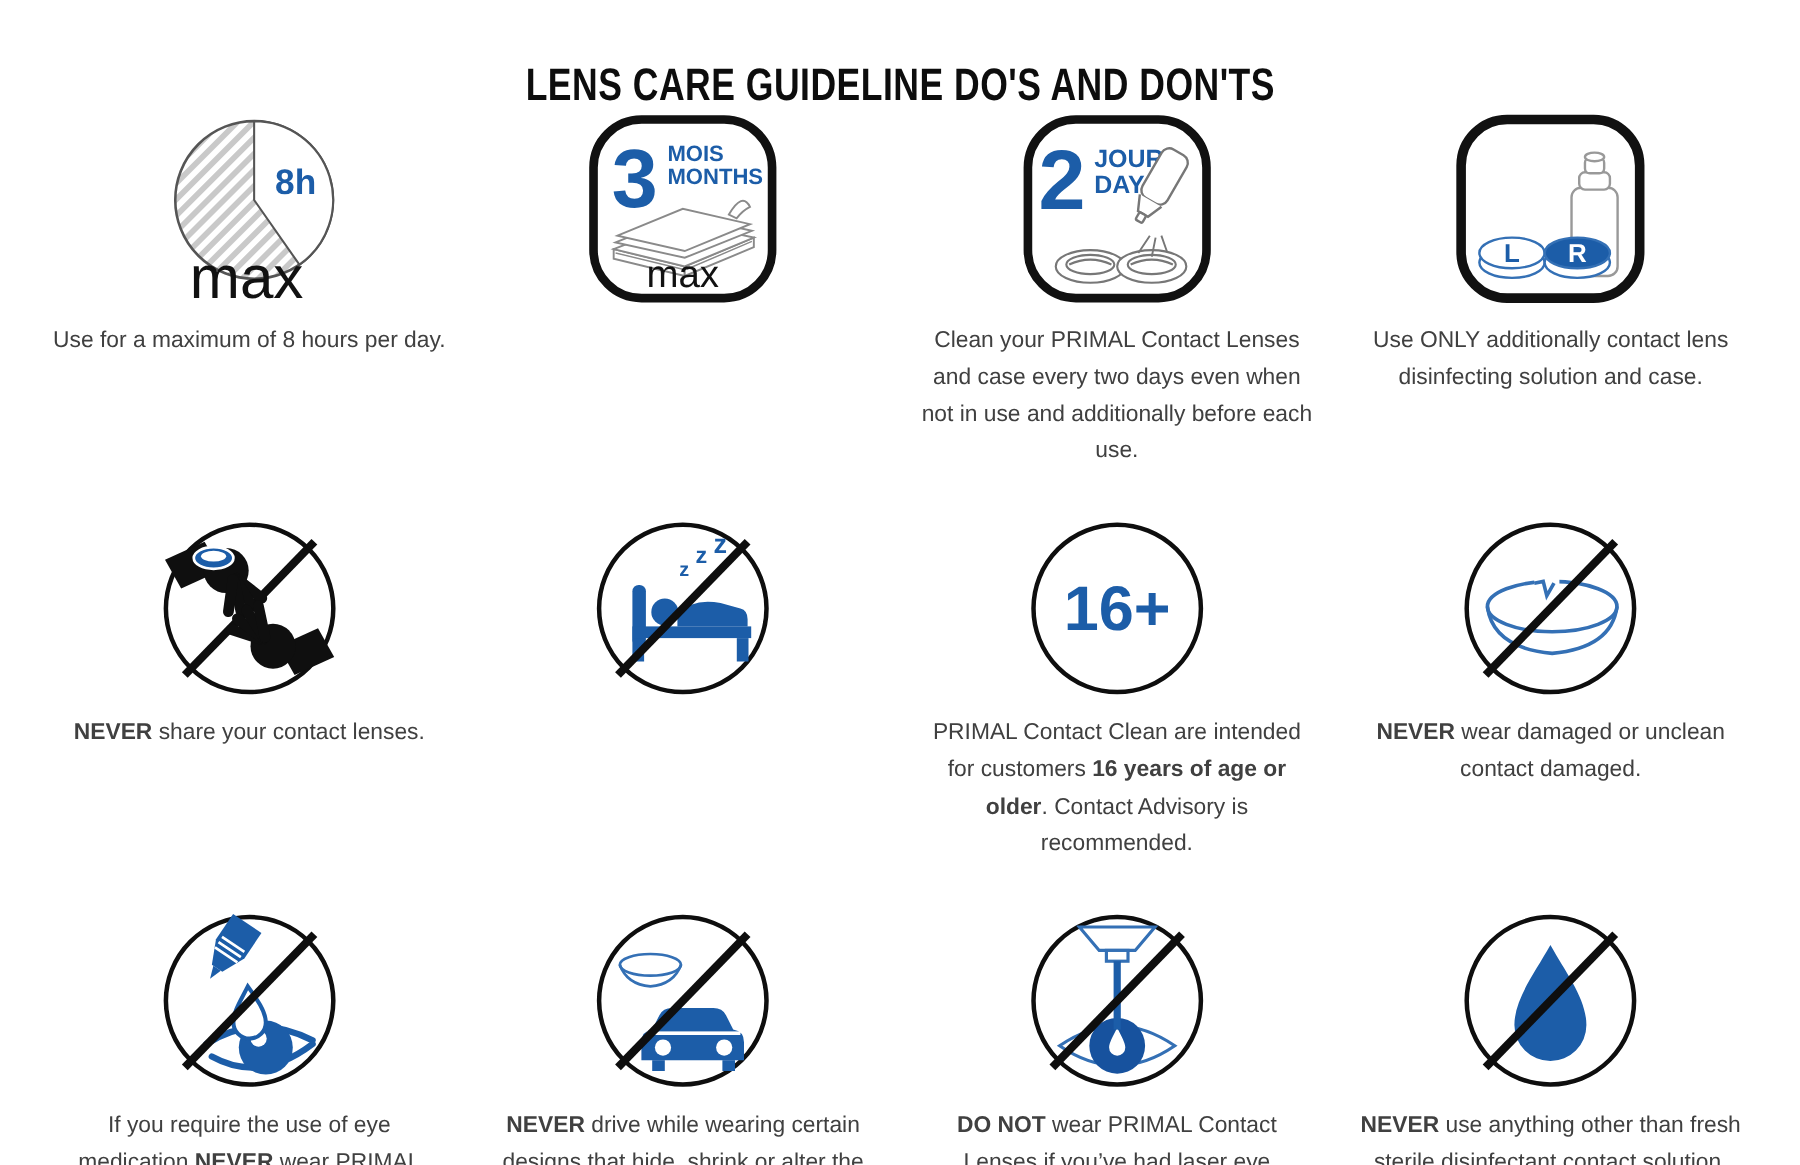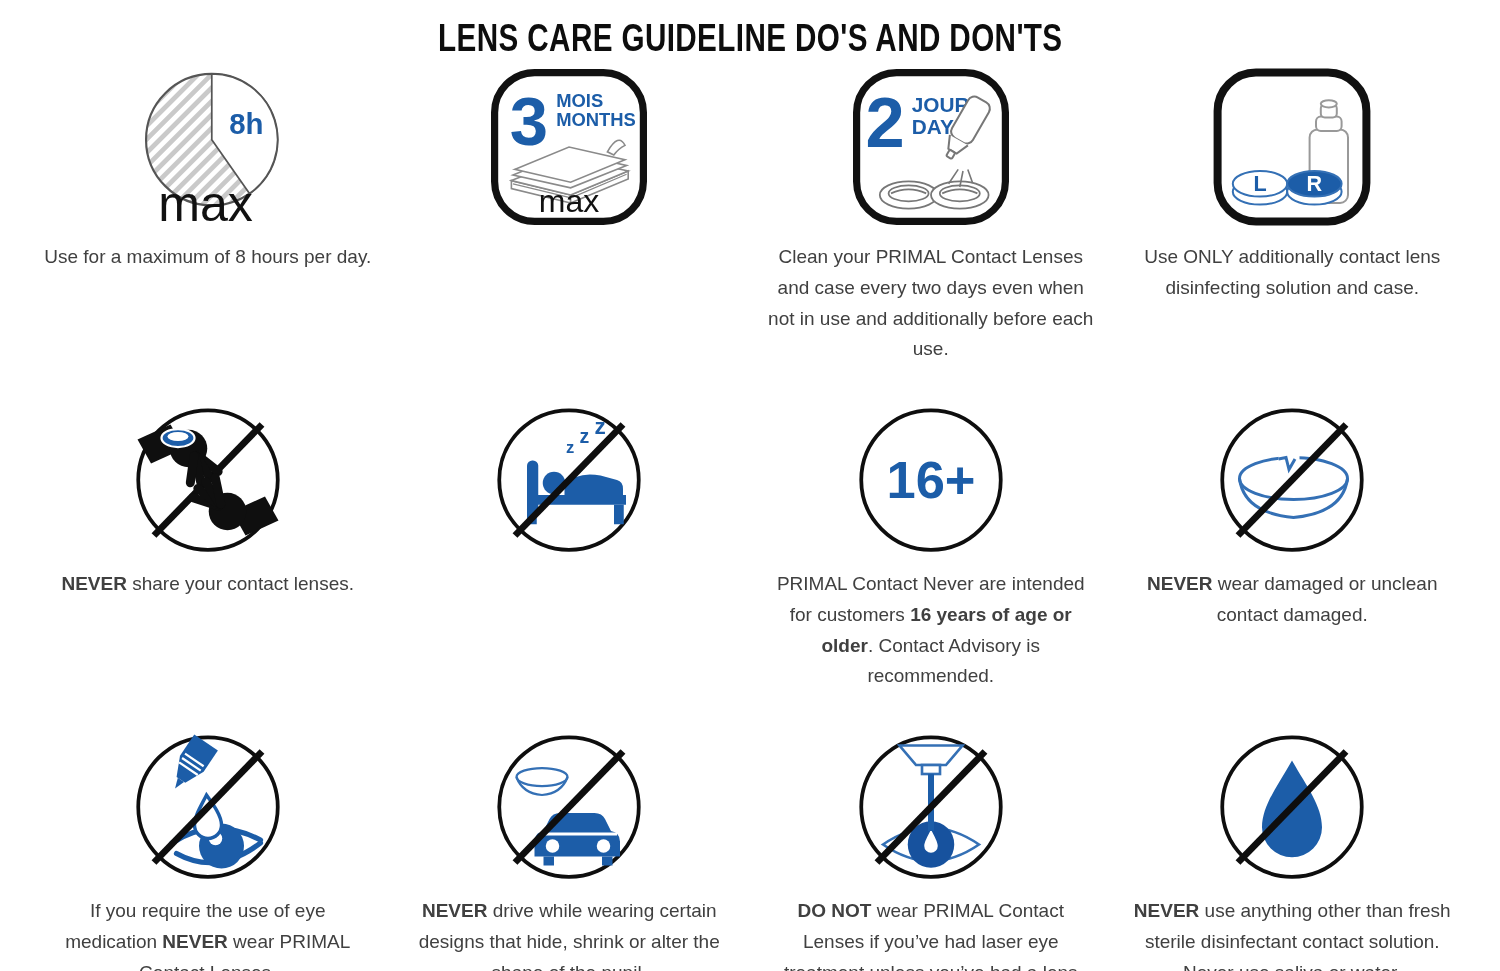--- a/index.html
+++ b/index.html
@@ -1,17 +1,17 @@
 <!DOCTYPE html>
 <html><head>
 <meta charset="utf-8">
 <style>
   html,body{margin:0;padding:0;background:#ffffff;}
   body{width:1500px;height:971px;overflow:hidden;font-family:"Liberation Sans","DejaVu Sans",sans-serif;color:#1d1d1f;}
-  .page-title-wrap{display:flex;justify-content:center;margin-top:10px;height:56px;align-items:center;}
+  .page-title-wrap{display:flex;justify-content:center;margin-top:37px;height:56px;align-items:flex-end;}
   .page-title{font-size:38px;font-weight:800;letter-spacing:.5px;color:#0d0d0d;transform:scaleX(.78);transform-origin:center;white-space:nowrap;}
   .grid-row{display:grid;grid-template-columns:repeat(4,1fr);gap:0 22px;padding:0 38px;margin-bottom:34px;}
   .cell{display:flex;flex-direction:column;align-items:center;}
   .icon{display:flex;align-items:center;justify-content:center;}
   .icon.sq{height:162px;}
   .icon.rnd{height:150px;margin-top:6px;}
   .caption{margin:14px auto 0;max-width:332px;text-align:center;font-size:19px;line-height:1.62;color:#404040;}
   .caption b{font-weight:700;margin-top:16px;}
   svg text{font-family:"Liberation Sans","DejaVu Sans",sans-serif;}
 </style>
@@ -163,21 +163,21 @@
     </div>
   </div>
 
   <div class="cell">
     <div class="icon rnd">
       <svg height="150" viewBox="0 0 200 200">
         <circle cx="100" cy="100" r="93" fill="#ffffff" stroke="#0e0e0e" stroke-width="5"></circle>
         <text x="100" y="124" text-anchor="middle" font-size="70" font-weight="700" fill="#1c5da8">16+</text>
       </svg>
     </div>
-    <p class="caption"><span>PRIMAL Contact Never are intended for customers </span><b>16 years of age or older</b><span>. Contact Advisory is recommended.</span></p>
+    <p class="caption"><span>PRIMAL Contact Clean are intended for customers </span><b>16 years of age or older</b><span>. Contact Advisory is recommended.</span></p>
   </div>
 
   <div class="cell">
     <div class="icon rnd">
       <svg height="150" viewBox="0 0 200 200">
         <circle cx="100" cy="100" r="93" fill="#ffffff" stroke="#0e0e0e" stroke-width="5"></circle>
         <ellipse cx="102" cy="98" rx="72" ry="28" fill="none" stroke="#3470b5" stroke-width="4"></ellipse>
         <path d="M30,98 Q36,144 102,150 Q168,144 174,98" fill="none" stroke="#3470b5" stroke-width="4"></path>
         <rect x="82" y="64" width="28" height="14" fill="#ffffff"></rect>
         <path d="M82,72 L92,70 L96,86 L104,72" fill="#ffffff" stroke="#3470b5" stroke-width="4"></path>

